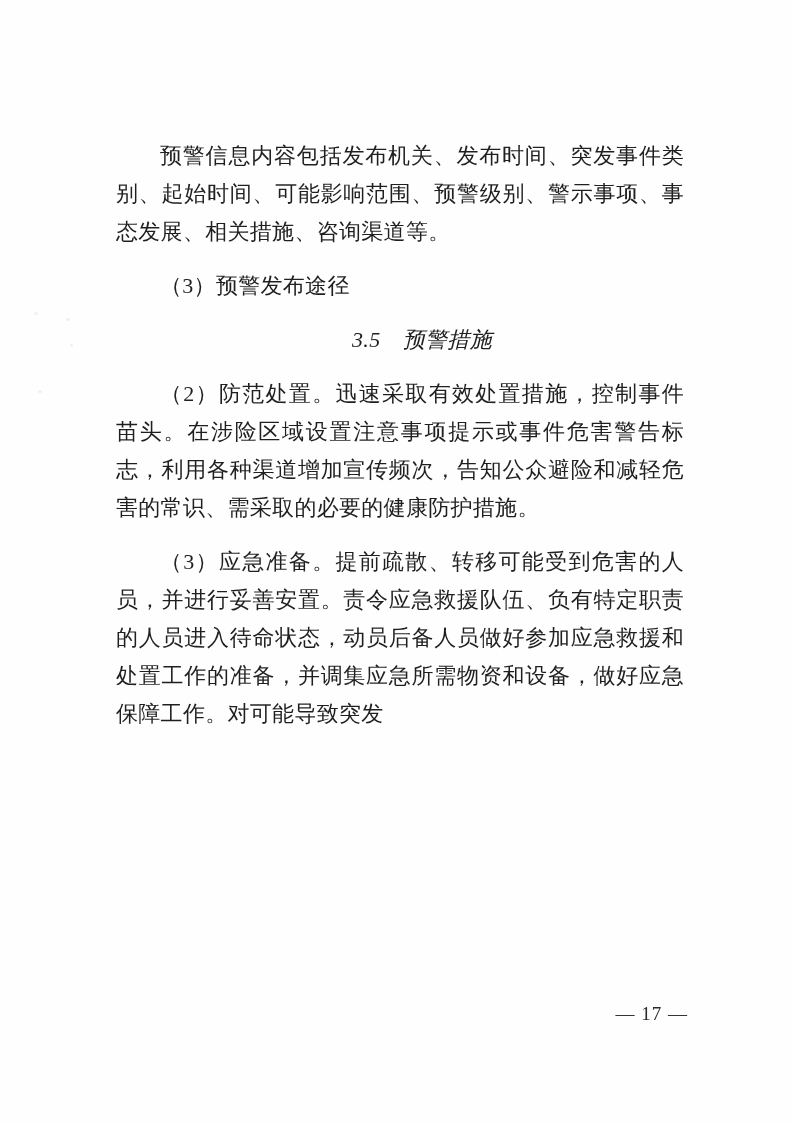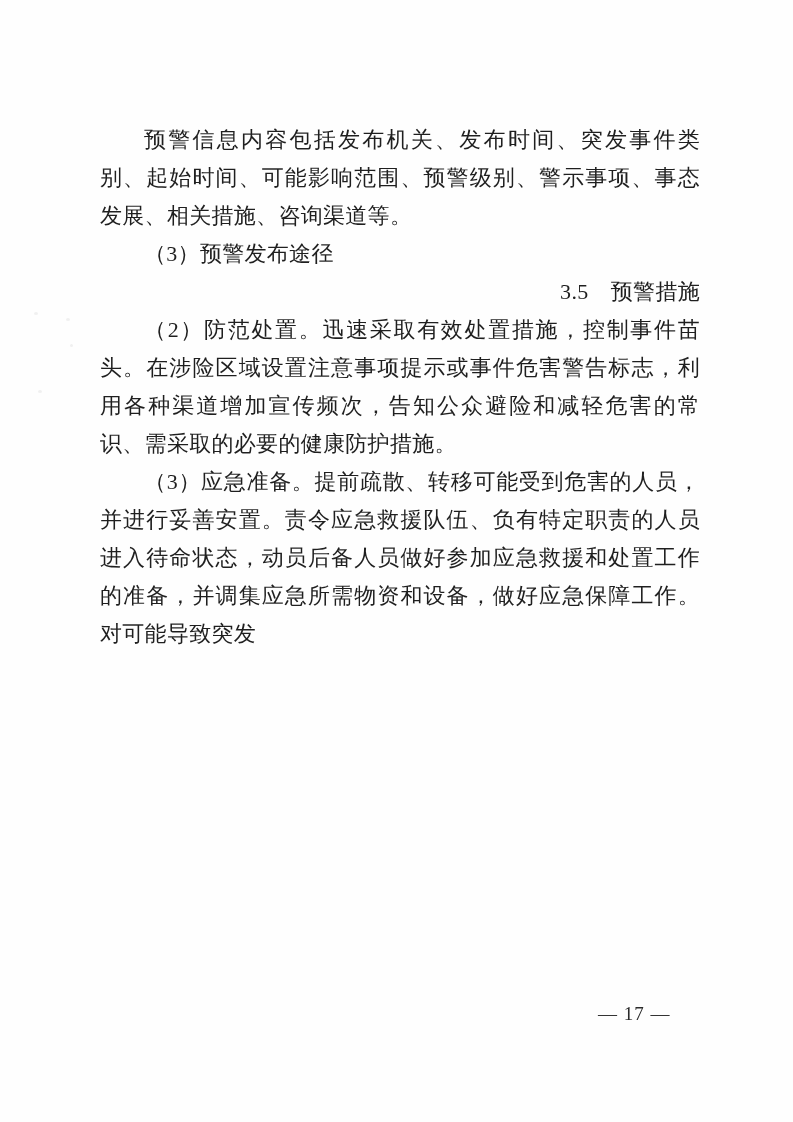--- a/index.html
+++ b/index.html
@@ -17,39 +17,40 @@
     font-family: "Liberation Serif", "DejaVu Serif", serif;
     color: #1f1f1f;
   }
   .content {
     position: absolute;
     left: 100px;
     top: 121px;
     width: 600px;
   }
   .para {
-    margin: 0;
+    margin: 16px;
     font-size: 22px;
     line-height: 38px;
     text-indent: 2em;
     text-align: justify;
     text-justify: inter-character;
     letter-spacing: 0.3px;
   }
   .para.heading {
-    text-align: right;
+    text-align: center;
+    font-style: italic;
   }
   .footer-page-number {
     position: absolute;
     left: 598px;
     top: 1002px;
     width: 90px;
     font-size: 19px;
     line-height: 24px;
-    text-align: left;
+    text-align: right;
     color: #2a2a2a;
     letter-spacing: 1px;
     white-space: nowrap;
   }
   .speck {
     position: absolute;
     background: rgba(120,120,120,0.10);
     border-radius: 50%;
   }
   .speck-a { left: 34px;  top: 312px; width: 4px; height: 3px; }

